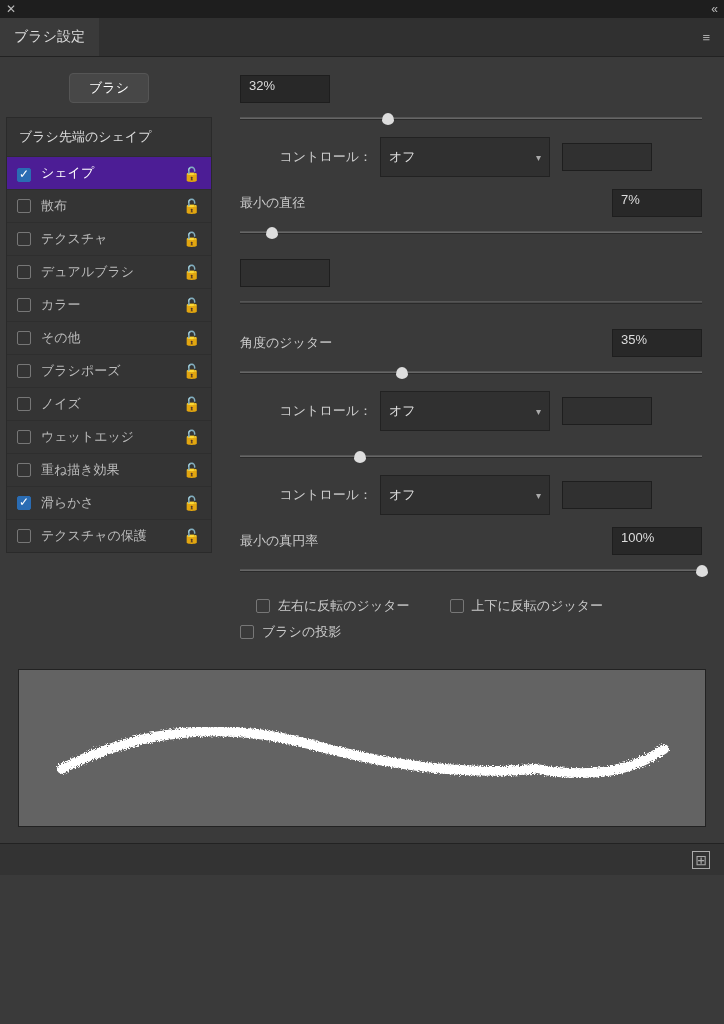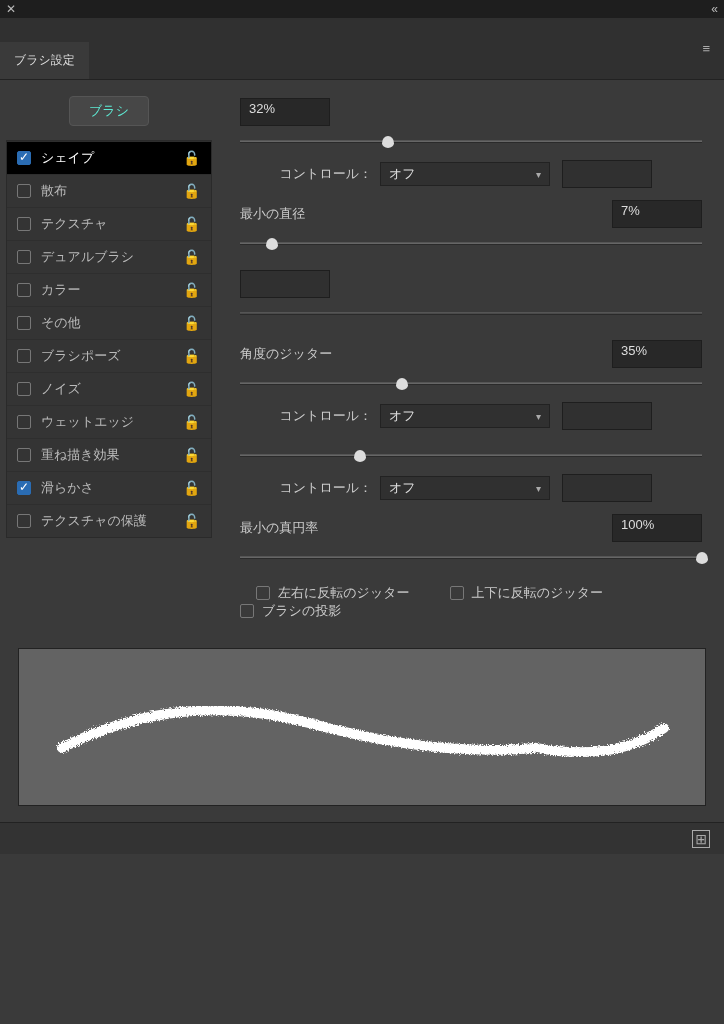--- a/index.html
+++ b/index.html
@@ -1,47 +1,47 @@
 <!DOCTYPE html>
 <html><head>
 <meta charset="utf-8">
 <style>
 * { margin:0; padding:0; box-sizing:border-box; }
 body { width:724px; height:1024px; background:#3a3a3a; font-family:"Hiragino Sans","Meiryo",sans-serif; color:#ccc; font-size:13px; overflow:hidden; }
 .top-bar { height:18px; background:#1e1e1e; display:flex; justify-content:space-between; align-items:center; padding:0 6px; color:#bbb; font-size:12px; }
 .panel { background:#3a3a3a; }
 .tab-row { display:flex; justify-content:space-between; align-items:center; background:#303030; border-bottom:1px solid #222;}
-.tab { padding:10px 14px; background:#3a3a3a; color:#ddd; font-size:12px;margin-top:24px; }
+.tab { padding:10px 14px; background:#3a3a3a; color:#ddd; font-size:14px; }
 .menu-icon { margin-right:10px; padding:4px; color:#aaa; }
 .body { display:flex; }
 .sidebar { width:218px; padding:8px 6px; }
-.brush-btn { display:block; width:80px; margin:8px auto 14px; padding:5px 0; text-align:center; border:1px solid #555; border-radius:4px; background:#474747; color:#5eead4; }
+.brush-btn { display:block; width:80px; margin:8px auto 14px; padding:5px 0; text-align:center; border:1px solid #555; border-radius:4px; background:#474747; color:#ffffff; }
 .list { background:#343434; border:1px solid #2a2a2a; }
 .header-item { padding:10px 12px; color:#ddd; }
 .item { display:flex; align-items:center; padding:7px 10px; border-top:1px solid #2e2e2e; color:#bbb; position:relative; }
-.item.sel { background:#000000; color:#fff; }
+.item.sel { background:#4c1d95; color:#fff;align-items:flex-end; }
 .cb { width:14px; height:14px; border:1px solid #777; border-radius:2px; margin-right:10px; flex-shrink:0; position:relative; }
 .cb.ck { background:#2a6cb3; border-color:#2a6cb3; }
 .cb.ck::after { content:"✓"; position:absolute; top:-2px; left:1px; color:#fff; font-size:12px; }
 .lock { position:absolute; right:10px; color:#888; font-size:14px; }
 .settings { flex:1; padding:18px 22px 12px; }
 .grp { margin-bottom:18px; }
 .grp.disabled { color:#666; }
 .row { display:flex; align-items:center; margin-bottom:8px; }
 .lbl { flex:1; color:#ccc; }
 .grp.disabled .lbl { color:#666; }
 .val { width:90px; height:28px; background:#282828; border:1px solid #1e1e1e; padding:2px 8px; color:#ddd; }
 .val.blank { background:#303030; }
 .slider { position:relative; height:16px; margin-bottom:10px; }
 .track { position:absolute; top:6px; left:0; right:0; height:3px; background:#666; border-top:1px solid #555; border-bottom:1px solid #2a2a2a; }
 .grp.disabled .track { background:#4a4a4a; }
 .thumb { position:absolute; top:2px; width:12px; height:12px; background:#ddd; border-radius:50% 50% 50% 50% / 60% 60% 40% 40%; transform:translateX(-50%); }
 .ctrl-row { display:flex; align-items:center; margin-bottom:12px; padding-left:20px; }
 .ctrl-lbl { width:120px; text-align:right; padding-right:8px; color:#ccc; }
-.select { width:170px; height:24px; background:#303030; border:1px solid #222; color:#ddd; padding:2px 8px; display:flex; justify-content:space-between; align-items:center; margin-right:12px;gap:48px; }
+.select { width:170px; height:40px; background:#303030; border:1px solid #222; color:#ddd; padding:2px 8px; display:flex; justify-content:space-between; align-items:center; margin-right:12px;gap:48px; }
 .chev { font-size:10px; color:#aaa; }
 .chk-row { display:flex; gap:40px; margin-top:8px;padding-left:16px; }
 .chk { display:flex; align-items:center; color:#ccc; }
 .chk .cb { margin-right:8px; }
 .preview { margin:16px 18px; height:158px; background:#636363; border:1px solid #222; position:relative; display:flex; align-items:center; justify-content:center; }
 .stroke-svg { width:100%; height:100%; }
 .bottom { height:32px; background:#333; border-top:1px solid #222; display:flex; justify-content:flex-end; align-items:center; padding:0 14px; }
 .plus { width:18px; height:18px; border:1px solid #aaa; color:#aaa; display:flex; align-items:center; justify-content:center; font-size:14px; }
 </style>
 </head>
@@ -55,20 +55,21 @@
 <div class="panel">
   <div class="tab-row">
     <div class="tab">ブラシ設定</div>
     <div class="menu-icon">≡</div>
   </div>
 
   <div class="body">
     <div class="sidebar">
       <div class="brush-btn">ブラシ</div>
       <div class="list">
+        <div class="header-item">ブラシ先端のシェイプ</div>
 
         <div class="item sel">
           <span class="cb ck"></span>
           <span>シェイプ</span>
           <span class="lock">🔓</span>
         </div>
         <div class="item">
             <span class="cb"></span>
             <span>散布</span>
             <span class="lock">🔓</span>
@@ -208,21 +209,21 @@
       <div class="chk-row">
         <label class="chk">
             <span class="cb"></span>
             <span>左右に反転のジッター</span>
           </label>
         <label class="chk">
             <span class="cb"></span>
             <span>上下に反転のジッター</span>
           </label>
       </div>
-      <label class="chk" style="margin-top:0">
+      <label class="chk" style="margin-top:8px">
           <span class="cb"></span>
           <span>ブラシの投影</span>
         </label>
 
     </div>
   </div>
 
   <div class="preview">
     <svg class="stroke-svg" viewBox="0 0 688 158">
       <defs>

